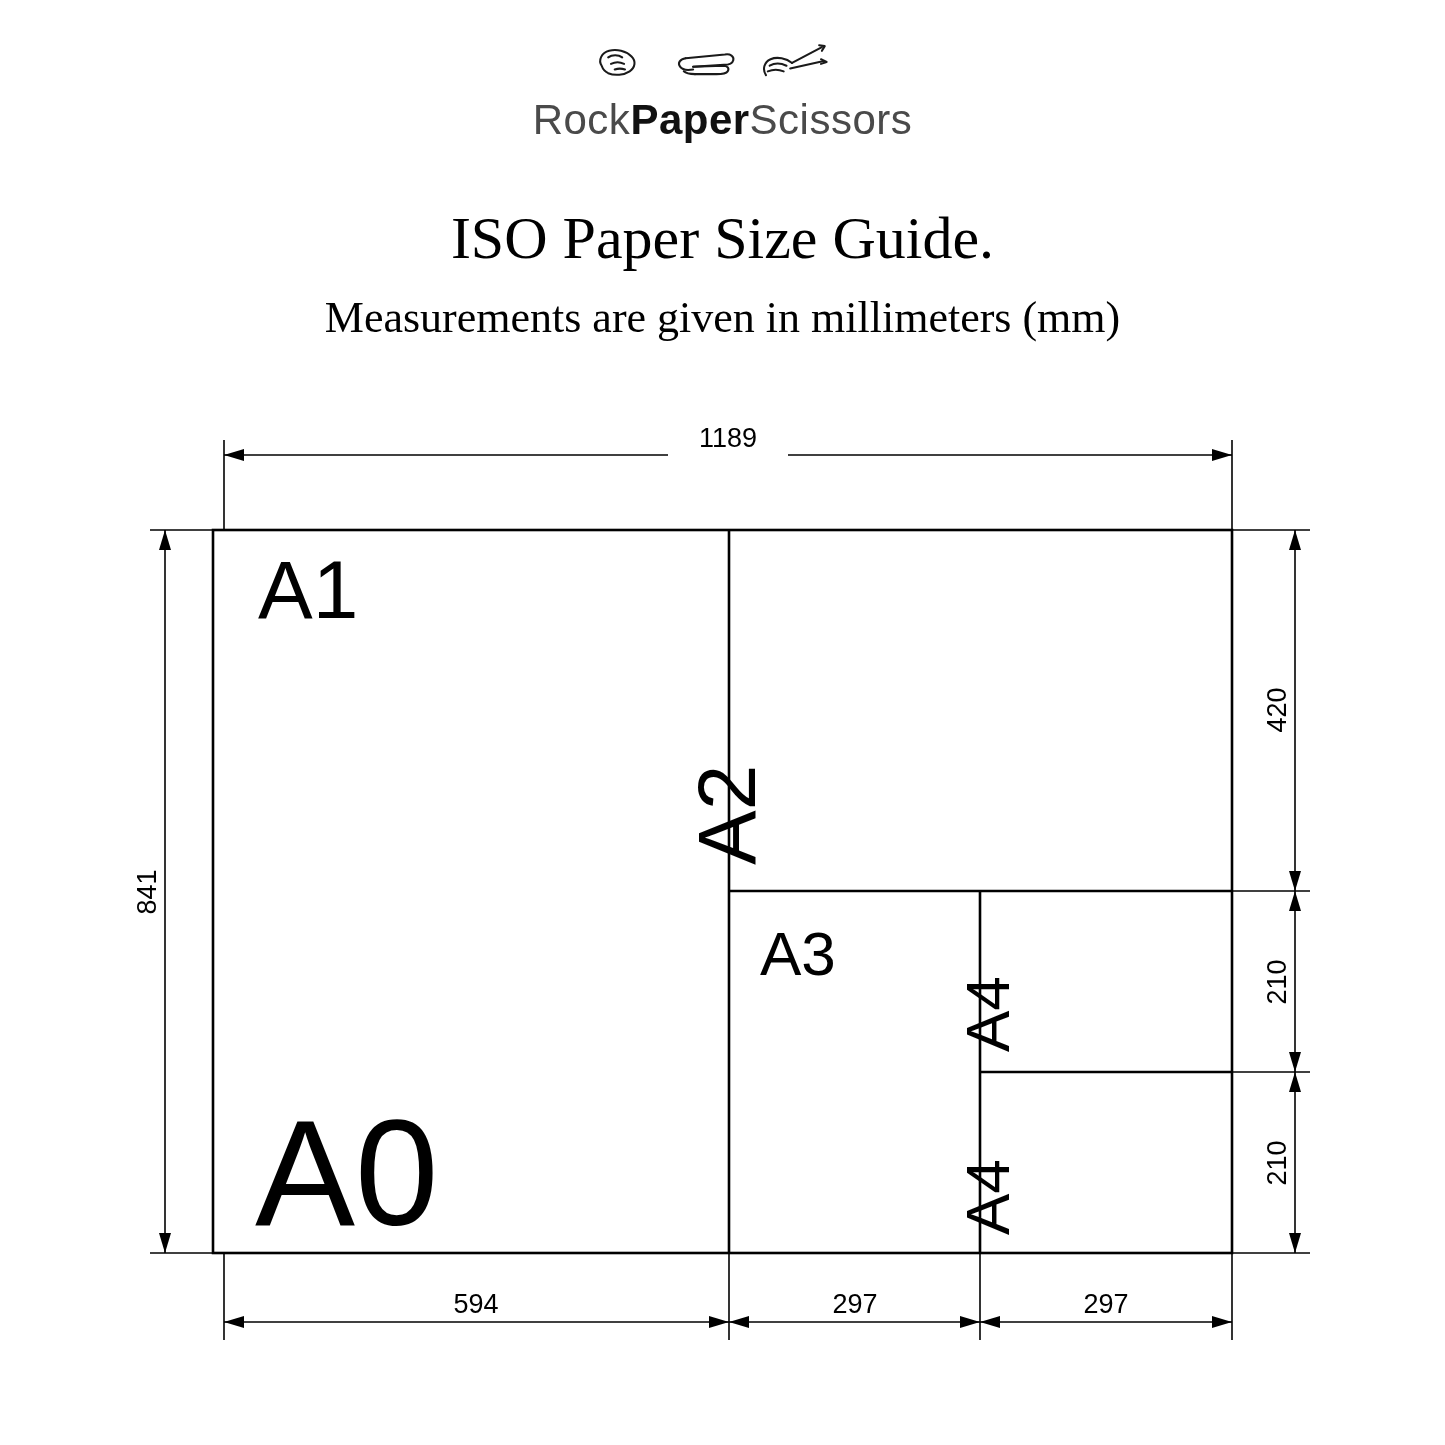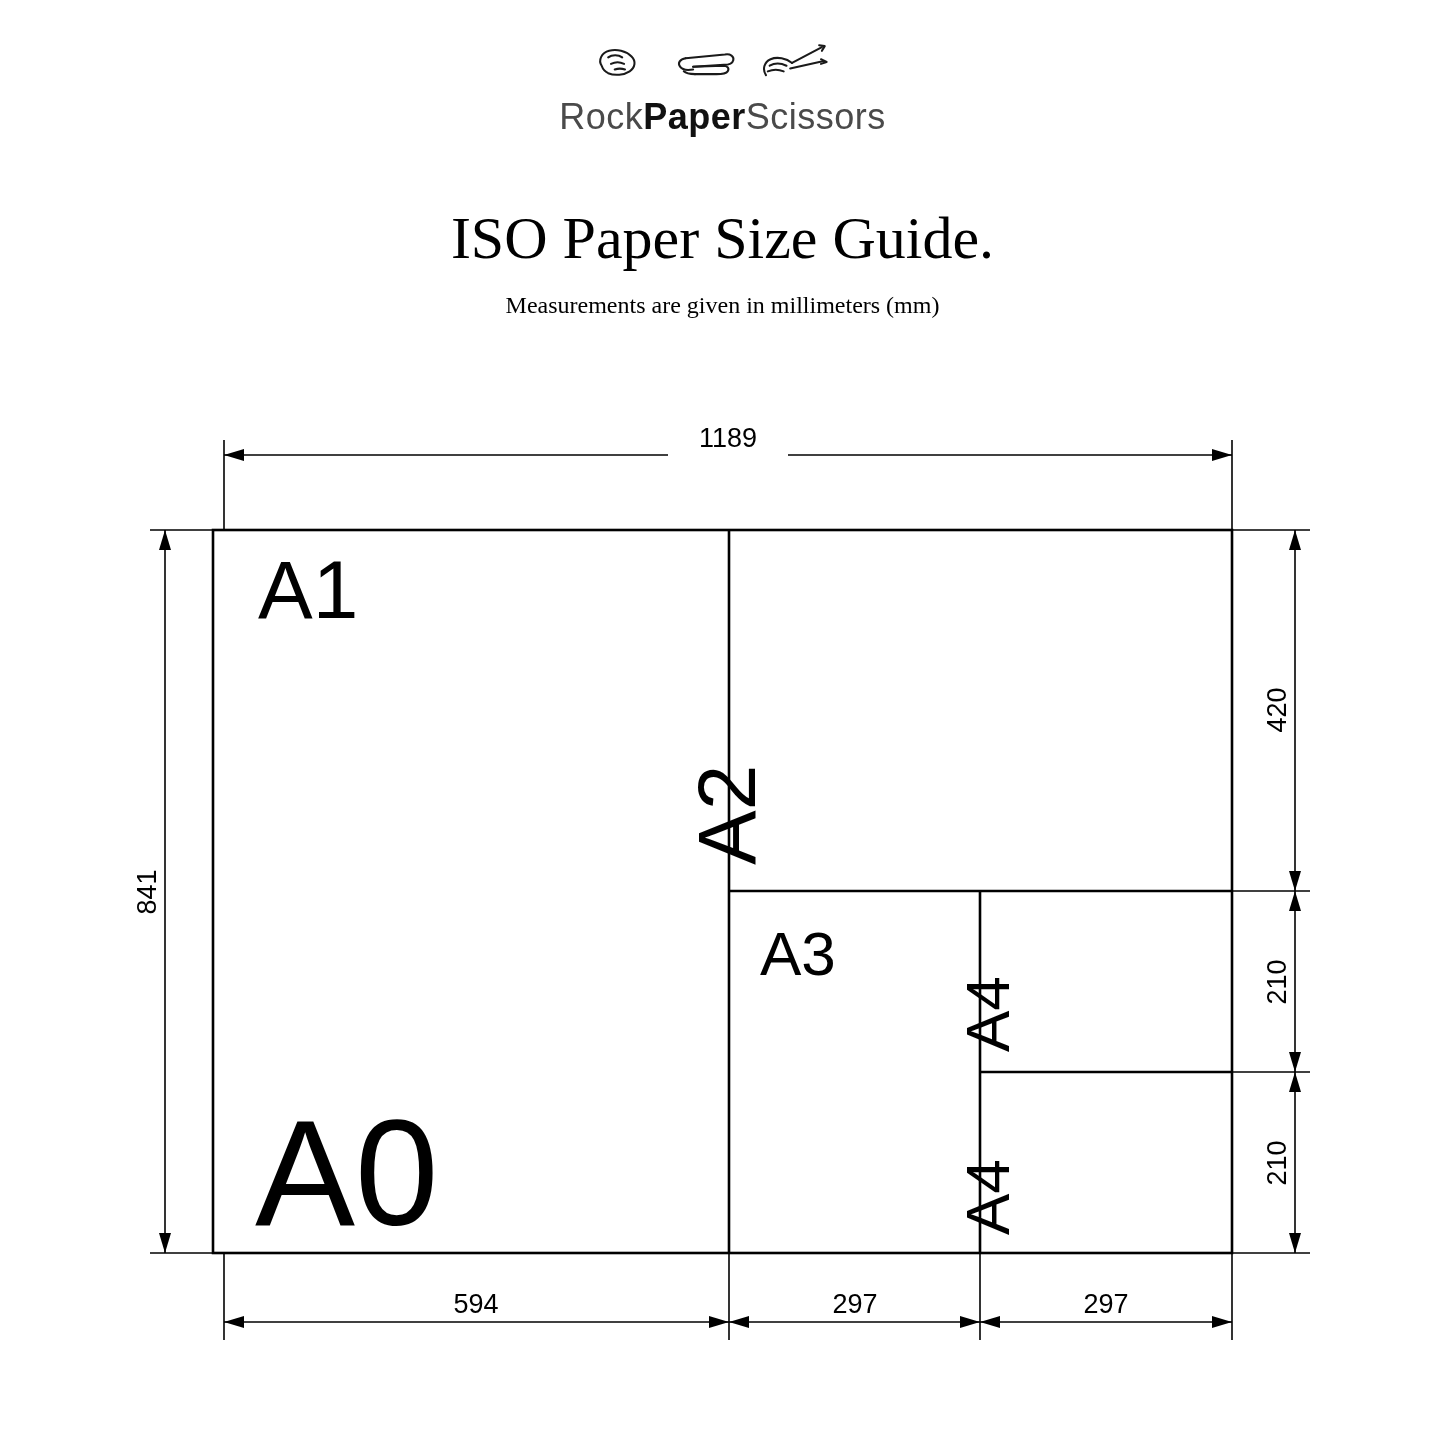--- a/index.html
+++ b/index.html
@@ -24,21 +24,21 @@
     width: 100%;
     text-align: center;
   }
   .brand-icons {
     display: block;
     margin: 0 auto;
     height: 56px;
   }
   .brand-name {
     font-family: "Liberation Sans", sans-serif;
-    font-size: 36px;
+    font-size: 42px;
     letter-spacing: 0.5px;
     color: #2b2b2b;
     margin-top: 6px;
     white-space: nowrap;
   }
   .brand-name .b-rock,
   .brand-name .b-scissors { font-weight: 300; color: #4a4a4a; }
   .brand-name .b-paper { font-weight: 700; color: #111111; }
 
   .title {
@@ -52,21 +52,21 @@
     line-height: 1.1;
     color: #000;
   }
   .subtitle {
     position: absolute;
     left: 0;
     top: 292px;
     width: 100%;
     text-align: center;
     font-family: "Liberation Serif", serif;
-    font-size: 24px;
+    font-size: 44px;
     color: #000;
   }
 
   
   #stage {
     position: absolute;
     left: 0;
     top: 0;
     width: 1445px;
     height: 1445px;

